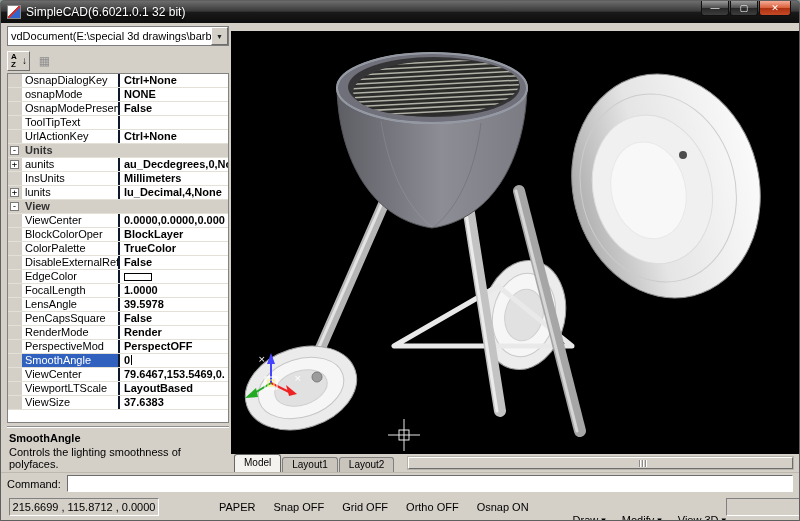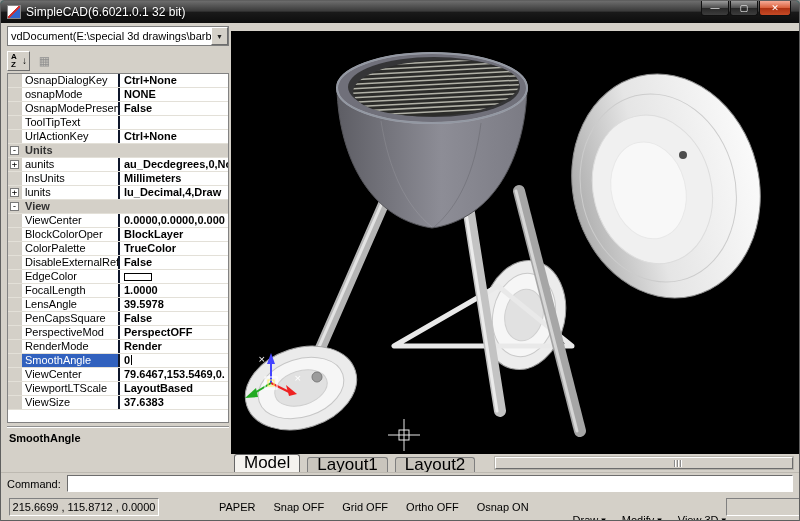--- a/index.html
+++ b/index.html
@@ -59,21 +59,21 @@
   .desc { flex:none; height:46px; margin-top:3px; border-top:1px solid #8f8f8f; box-shadow:0 1px 0 #fff inset;
           padding:5px 2px 0 2px; }
   .desc-title { font-weight:bold; margin-bottom:2px; }
 
   
   .right { flex:1; min-width:0; display:flex; flex-direction:column; background:#d4d0c8; padding-top:8px; }
   .viewport { flex:1; min-height:0; background:#000; position:relative; }
   .viewport svg { position:absolute; inset:0; width:100%; height:100%; }
 
   .tabsrow { height:18px; flex:none; display:flex; align-items:flex-end; padding-left:3px; background:#d4d0c8; }
-  .tab { height:15px; line-height:14px; padding:0 9px; margin-right:7px; font-size:17px;
+  .tab { height:15px; line-height:14px; padding:0 9px; margin-right:1px; font-size:10px;
          border:1px solid #7f7f7f; border-bottom:none; border-radius:3px 3px 0 0; background:#c9c5bd; }
   .tab.active { background:#f5f3ef; height:18px; line-height:16px; border-color:#666; }
   .tabscroll { flex:1; align-self:center; height:14px; margin:0 5px 0 12px; background:#efede8;
                border:1px solid #b5b2aa; position:relative; }
   .tabthumb { position:absolute; inset:0; background:#d4d0c8;
               border:1px solid; border-color:#ffffff #6d6d6d #6d6d6d #ffffff; }
   .grip { position:absolute; left:60%; top:2px; display:flex; gap:2px; }
   .grip span { width:1px; height:7px; background:#8a8a8a; box-shadow:1px 0 0 #fff; }
 
   
@@ -173,21 +173,21 @@
         <div class="pg-row">
           <div class="pg-gut"></div>
           <div class="pg-n">InsUnits</div>
           <div class="pg-v">Millimeters</div>
         </div>
         <div class="pg-row">
           <div class="pg-gut">
             <span class="exp">+</span>
           </div>
           <div class="pg-n">lunits</div>
-          <div class="pg-v">lu_Decimal,4,Draw</div>
+          <div class="pg-v">lu_Decimal,4,None</div>
         </div>
 
         <div class="pg-row pg-cat">
           <div class="pg-gut">
             <span class="exp">-</span>
           </div>
           <div class="pg-n">View</div>
         </div>
 
         <div class="pg-row">
@@ -227,28 +227,28 @@
           <div class="pg-n">LensAngle</div>
           <div class="pg-v">39.5978</div>
         </div>
         <div class="pg-row">
           <div class="pg-gut"></div>
           <div class="pg-n">PenCapsSquare</div>
           <div class="pg-v">False</div>
         </div>
         <div class="pg-row">
           <div class="pg-gut"></div>
+          <div class="pg-n">RenderMode</div>
+          <div class="pg-v">Render</div>
+        </div>
+        <div class="pg-row">
+          <div class="pg-gut"></div>
           <div class="pg-n">PerspectiveMod</div>
           <div class="pg-v">PerspectOFF</div>
         </div>
-        <div class="pg-row">
-          <div class="pg-gut"></div>
-          <div class="pg-n">RenderMode</div>
-          <div class="pg-v">Render</div>
-        </div>
 
         <div class="pg-row sel">
           <div class="pg-gut"></div>
           <div class="pg-n">SmoothAngle</div>
           <div class="pg-v"><span>0</span><span class="caret"></span></div>
         </div>
 
         <div class="pg-row">
           <div class="pg-gut"></div>
           <div class="pg-n">ViewCenter</div>
@@ -261,20 +261,21 @@
         </div>
         <div class="pg-row">
           <div class="pg-gut"></div>
           <div class="pg-n">ViewSize</div>
           <div class="pg-v">37.6383</div>
         </div>
       </div>
 
       <div class="desc">
         <div class="desc-title">SmoothAngle</div>
+        <div>Controls the lighting smoothness of polyfaces.</div>
       </div>
     </div>
 
     <div class="right">
       <div class="viewport">
         <svg viewBox="0 0 568 423" preserveAspectRatio="none">
           <defs>
             <linearGradient id="gBowl" x1="0" y1="0" x2="1" y2="0">
               <stop offset="0" stop-color="#5d5d64"></stop>
                 <stop offset="0.55" stop-color="#8d8d96"></stop>

